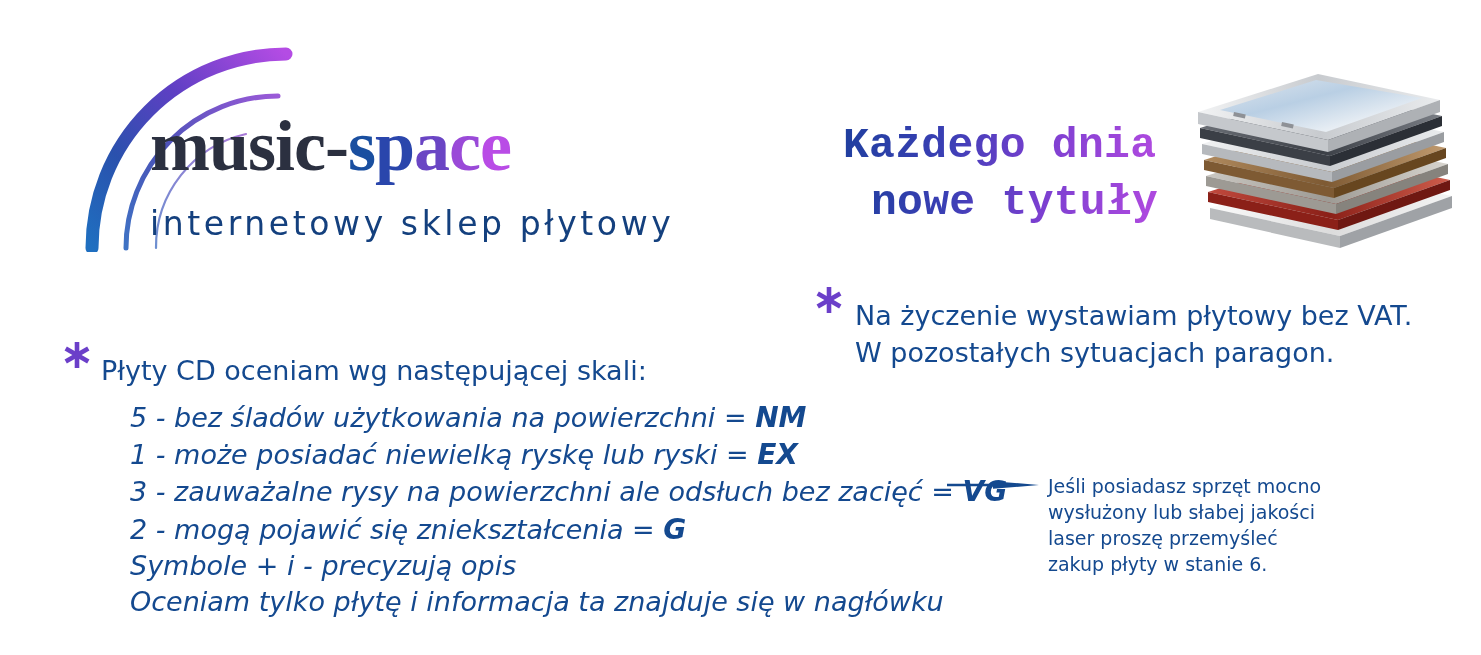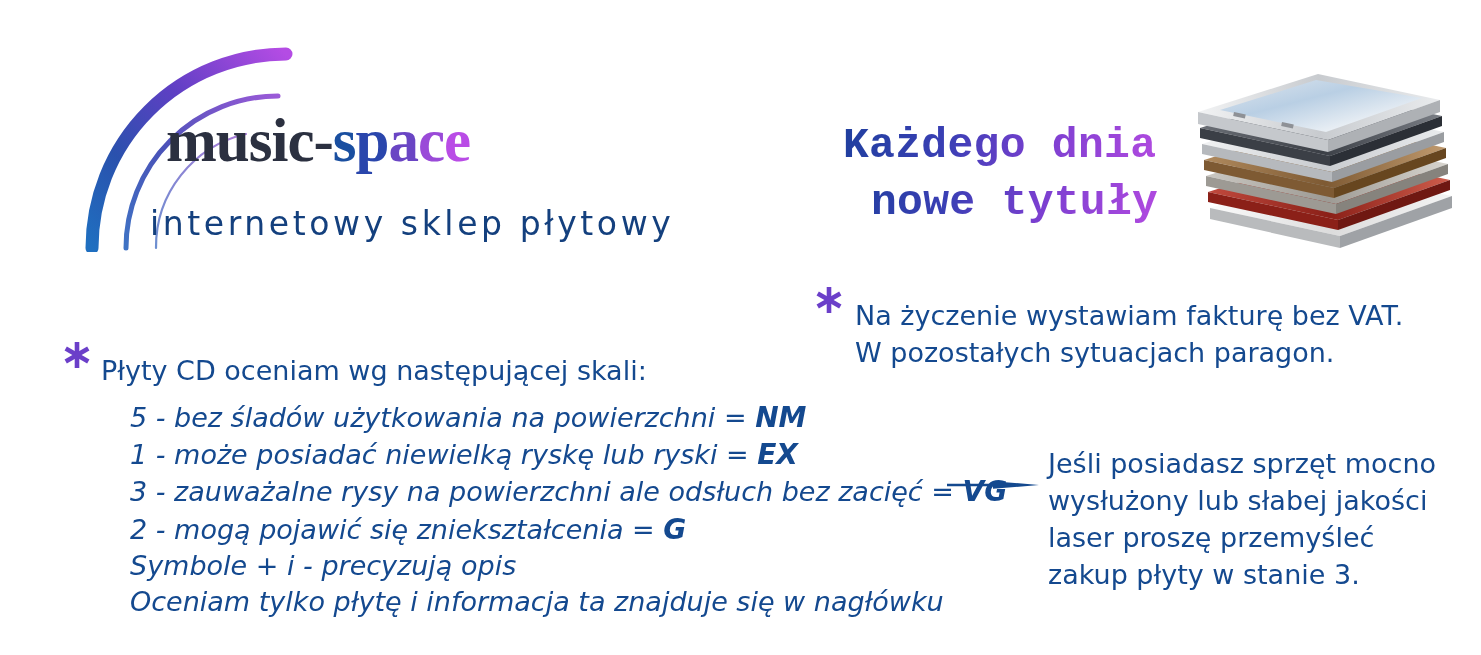--- a/index.html
+++ b/index.html
@@ -28,23 +28,23 @@
   }
   .logo-arcs {
     position: absolute;
     left: 0;
     top: 0;
     width: 330px;
     height: 230px;
   }
   .logo-wordmark {
     position: absolute;
-    left: 88px;
+    left: 72px;
     top: 88px;
-    font-size: 61px;
+    font-size: 72px;
     font-weight: 700;
     font-family: "Liberation Serif", serif;
     letter-spacing: -1px;
     white-space: nowrap;
     line-height: 1;
   }
   .logo-wordmark .seg {
     display: inline;
   }
   .logo-sub {
@@ -144,22 +144,22 @@
     position: absolute;
     left: 947px;
     top: 478px;
     width: 92px;
     height: 14px;
   }
 
   .note-laser {
     position: absolute;
     left: 1048px;
-    top: 446px;
-    font-size: 27px;
+    top: 473px;
+    font-size: 19px;
     line-height: 1.37;
     font-weight: 500;
     white-space: nowrap;
   }
   .note-laser .ln { display: block; }
 </style>
 </head>
 <body>
 
 <div class="page">
@@ -281,21 +281,21 @@
   </svg>
 
   <svg class="ast ast-vat" viewBox="0 0 30 30">
     <g stroke="#6b3fc9" stroke-width="4.6" stroke-linecap="butt">
       <line x1="15" y1="2" x2="15" y2="28"></line>
       <line x1="3.7" y1="8.5" x2="26.3" y2="21.5"></line>
       <line x1="3.7" y1="21.5" x2="26.3" y2="8.5"></line>
     </g>
   </svg>
   <div class="note-vat blue-text">
-    <span class="ln" style="display:block">Na życzenie wystawiam fakturę bez VAT.</span>
+    <span class="ln" style="display:block">Na życzenie wystawiam płytowy bez VAT.</span>
     <span class="ln" style="display:block">W pozostałych sytuacjach paragon.</span>
   </div>
 
   <svg class="ast ast-scale" viewBox="0 0 30 30">
     <g stroke="#6b3fc9" stroke-width="4.6" stroke-linecap="butt">
       <line x1="15" y1="2" x2="15" y2="28"></line>
       <line x1="3.7" y1="8.5" x2="26.3" y2="21.5"></line>
       <line x1="3.7" y1="21.5" x2="26.3" y2="8.5"></line>
     </g>
   </svg>
@@ -312,16 +312,16 @@
 
   <svg class="arrow" viewBox="0 0 92 14">
     <line x1="0" y1="7" x2="66" y2="7" stroke="#14498f" stroke-width="2.6"></line>
     <path d="M46 3.2 L92 7 L46 10.8 Z" fill="#14498f"></path>
   </svg>
 
   <div class="note-laser blue-text">
     <span class="ln">Jeśli posiadasz sprzęt mocno</span>
     <span class="ln">wysłużony lub słabej jakości</span>
     <span class="ln">laser proszę przemyśleć</span>
-    <span class="ln">zakup płyty w stanie 3.</span>
+    <span class="ln">zakup płyty w stanie 6.</span>
   </div>
 
 </div>
 
 </body></html>

